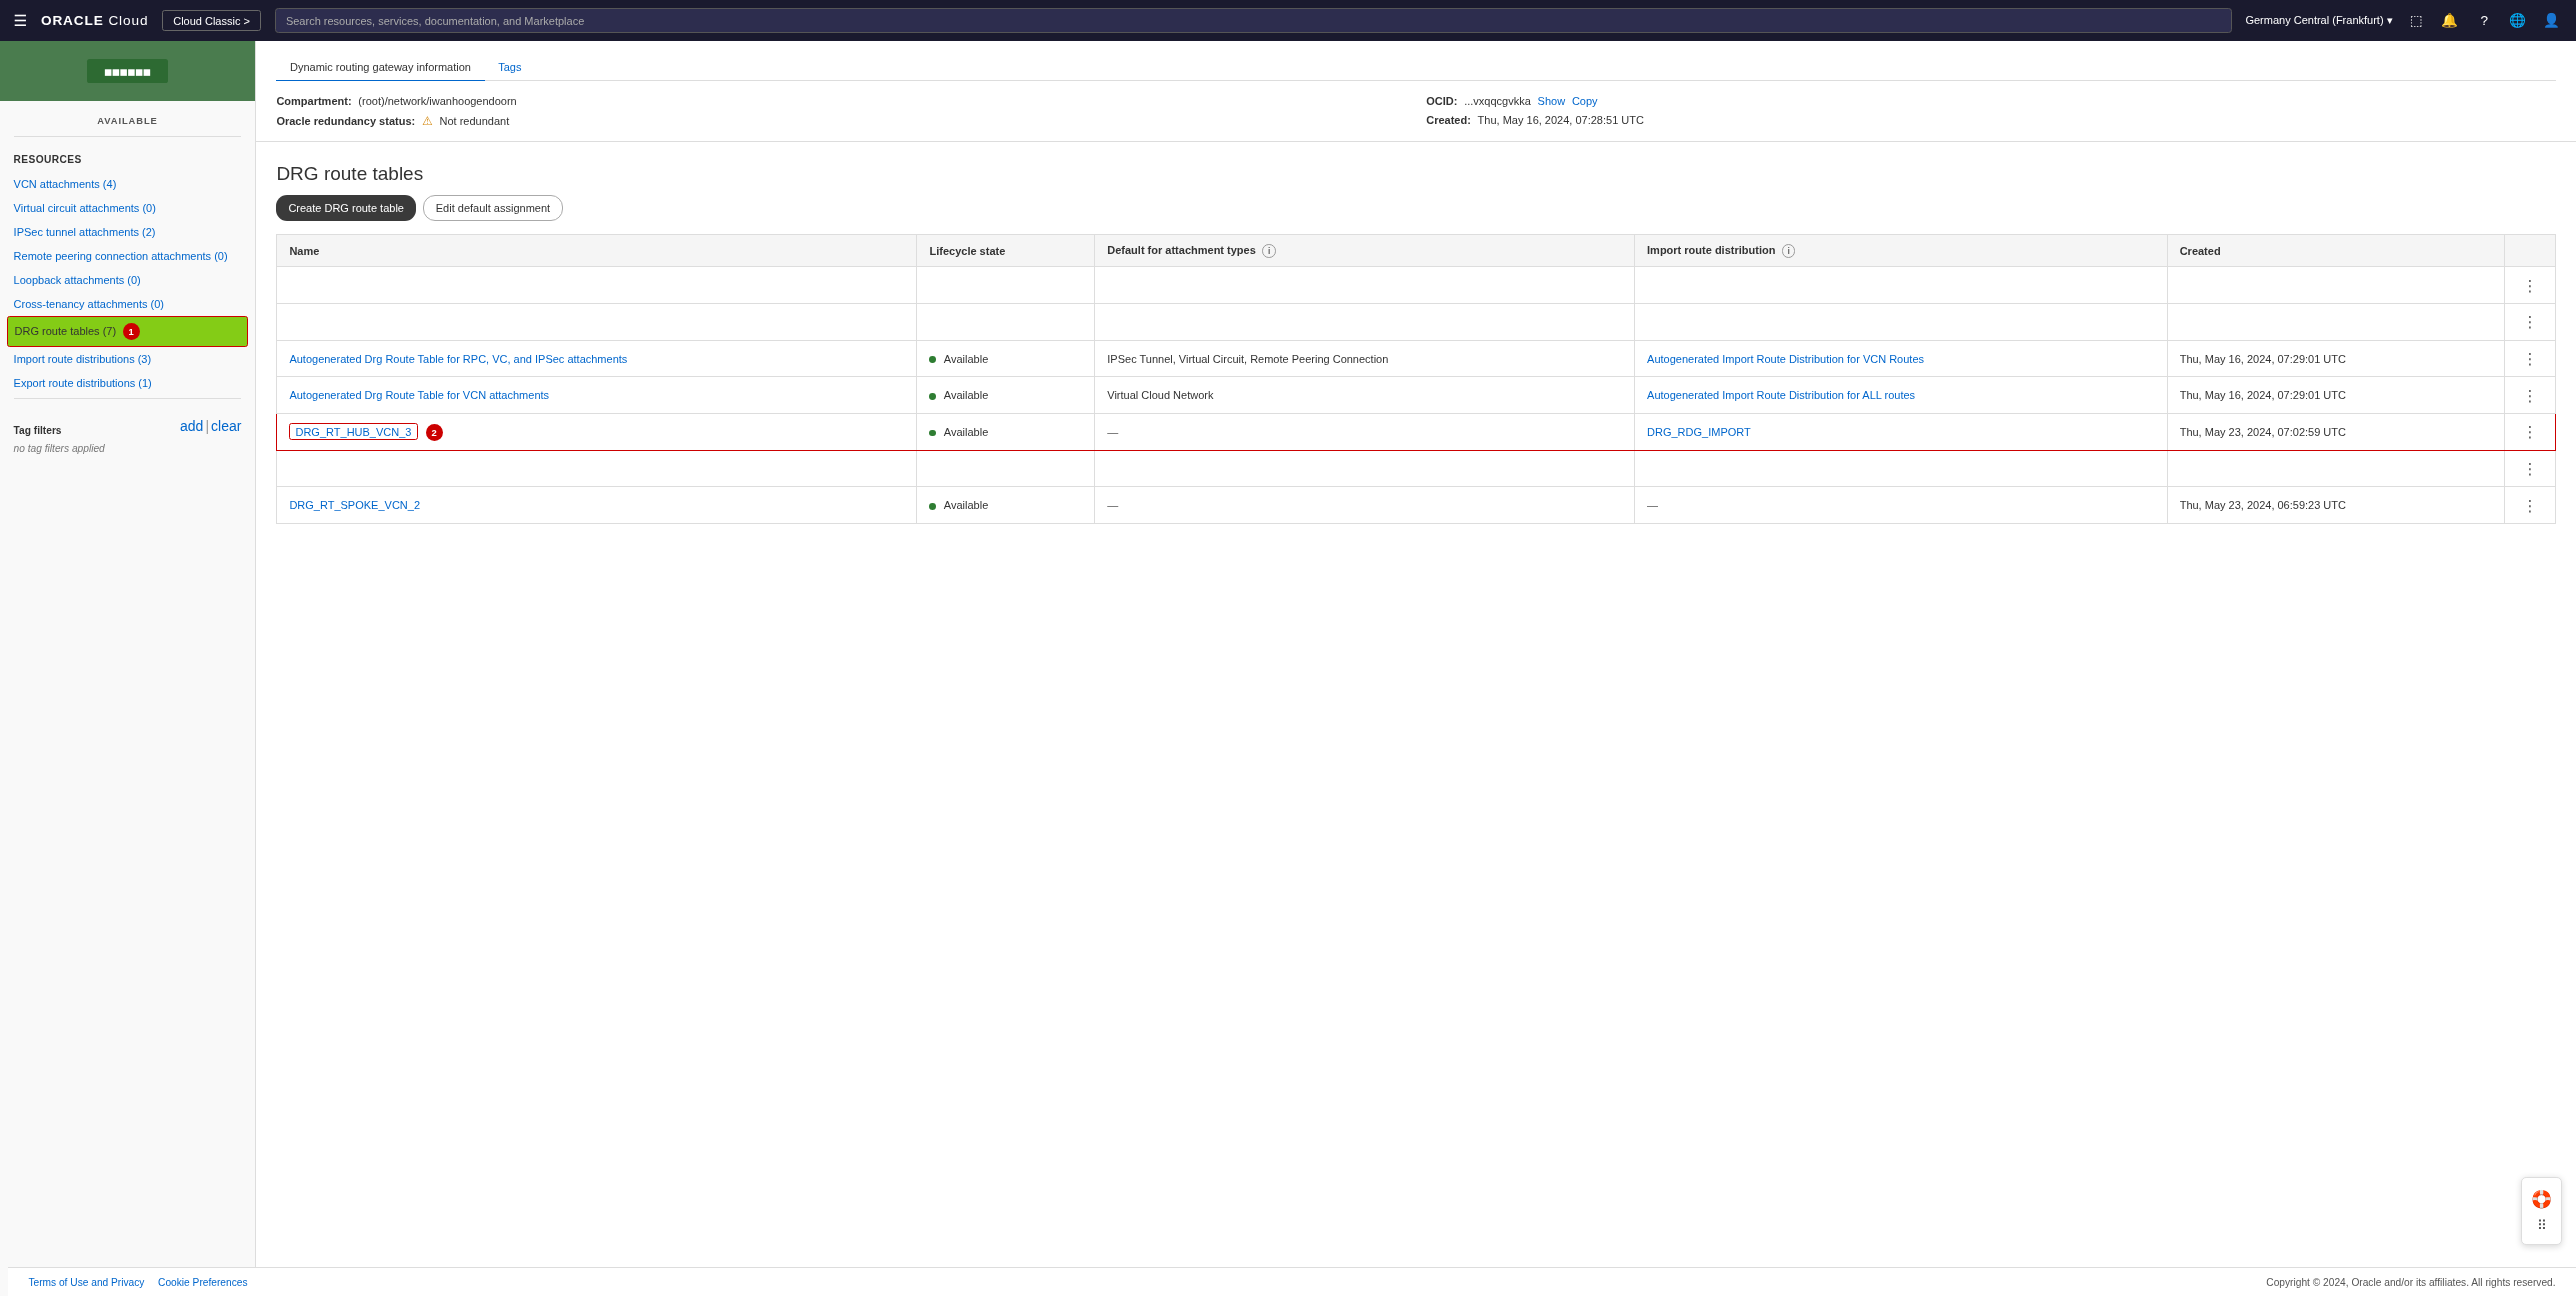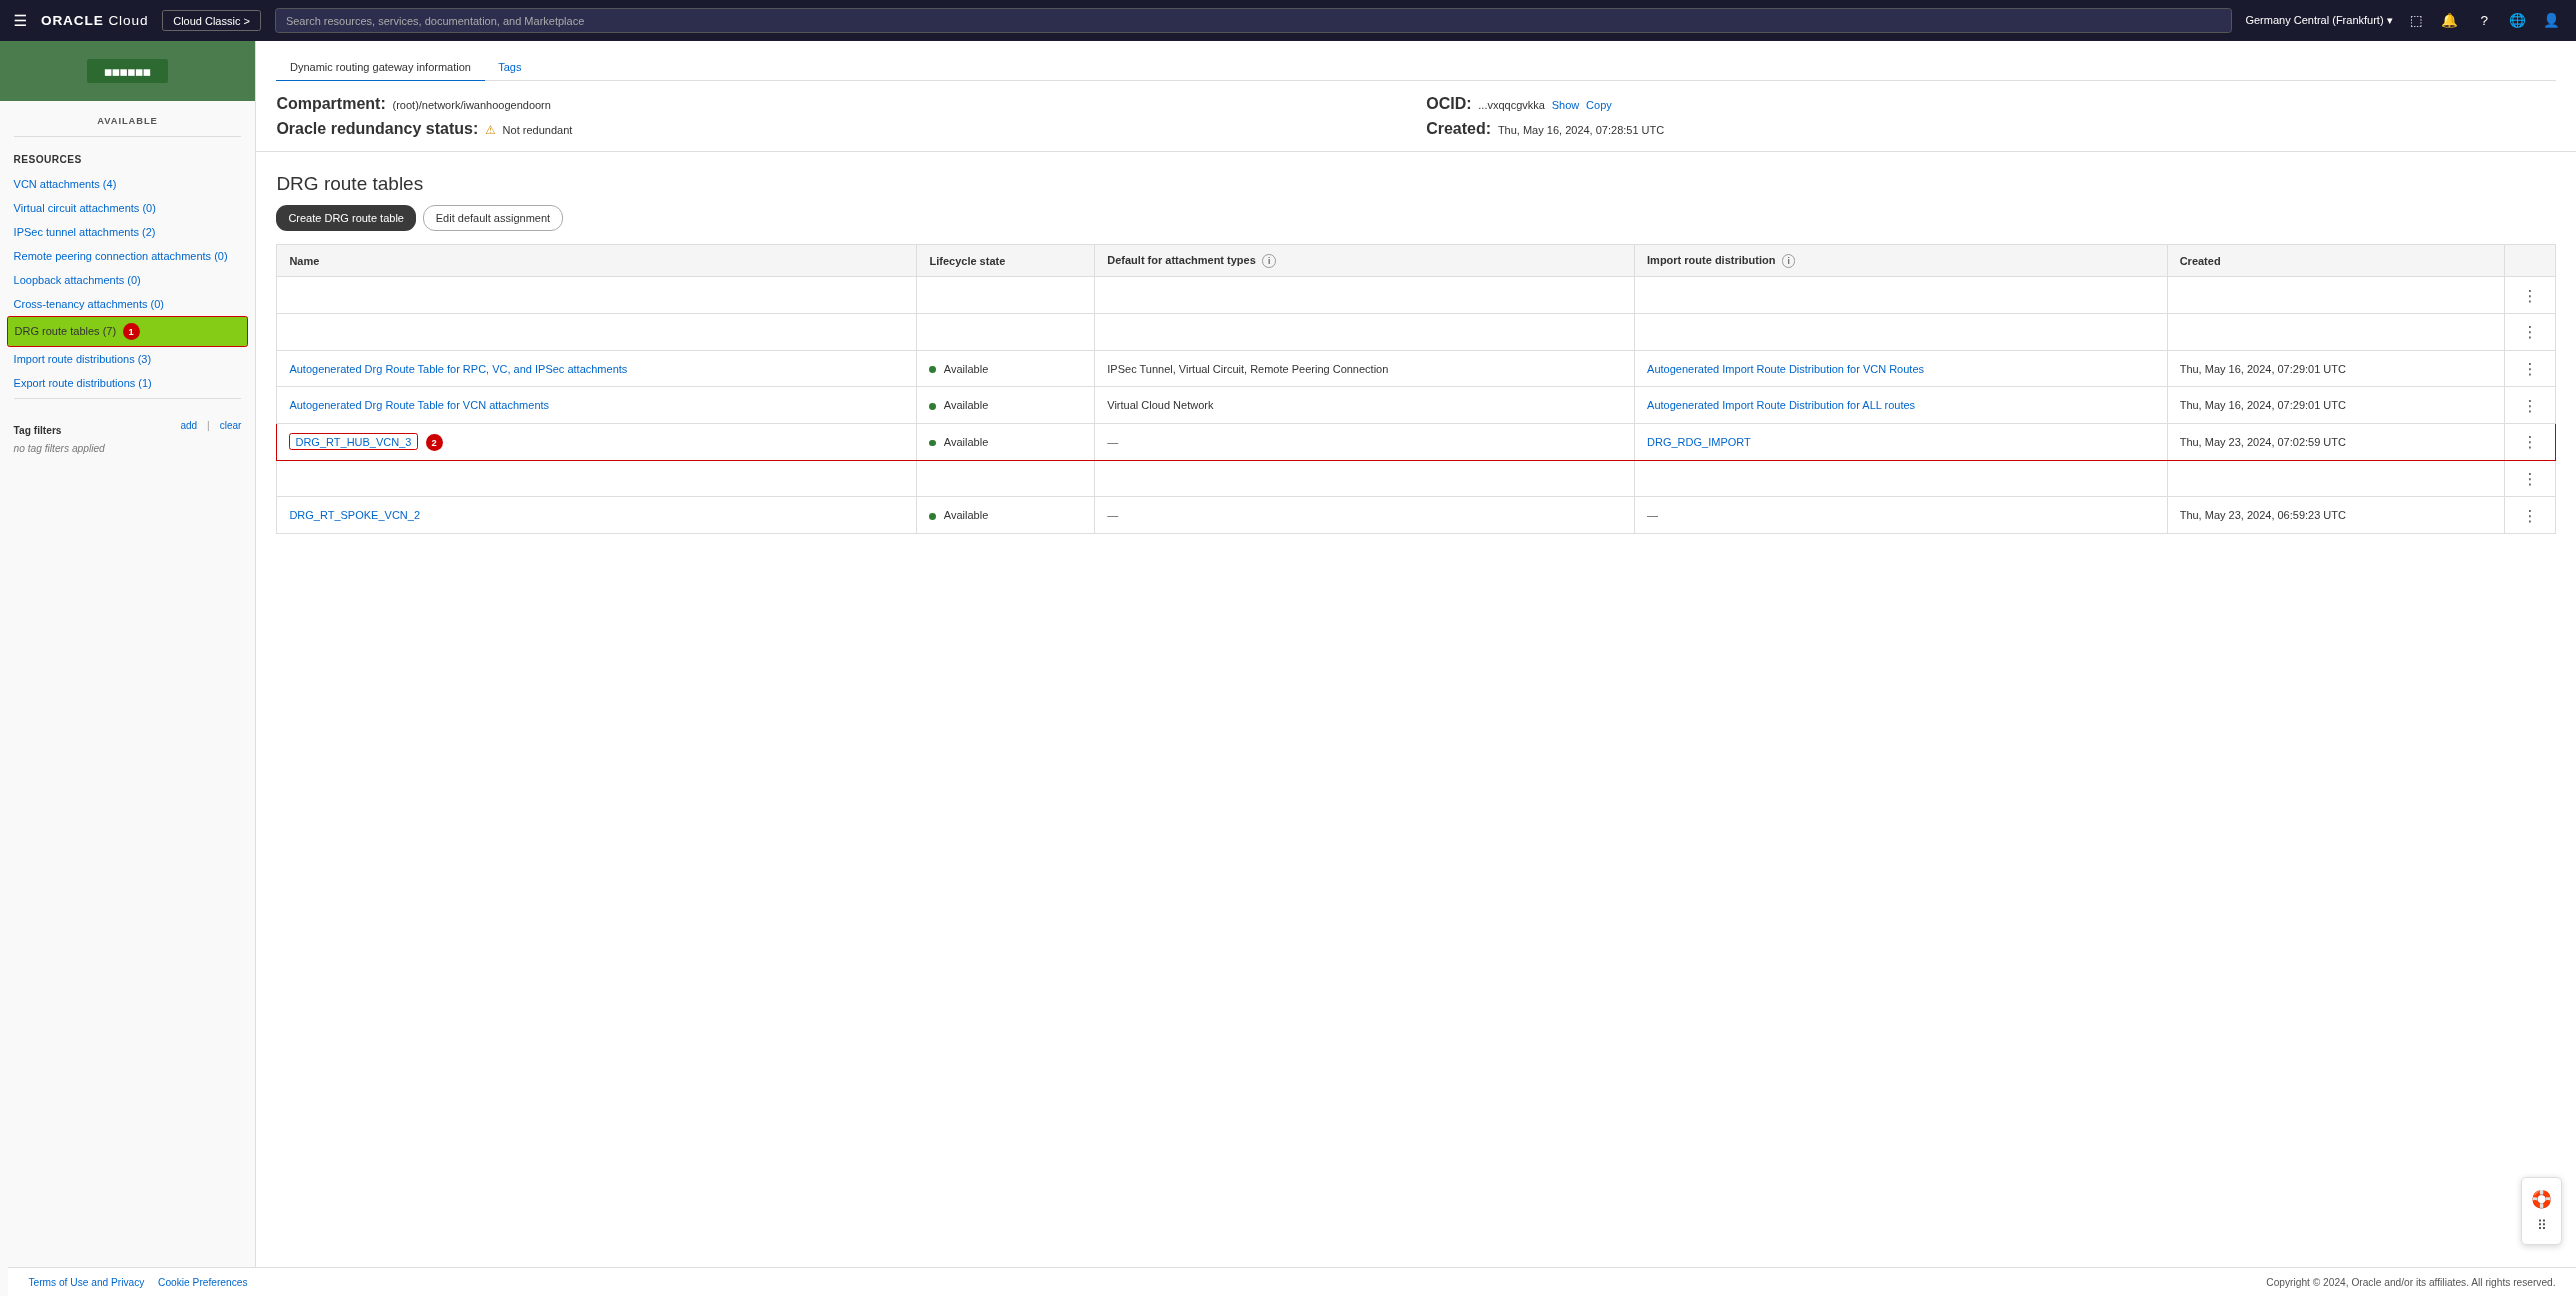--- a/index.html
+++ b/index.html
@@ -127,21 +127,21 @@
     .tag-filters-section {
       padding: 13.6px 13.6px 6.8px;
     }
     .tag-filters-header {
       display: flex;
       justify-content: space-between;
       align-items: center;
       margin-bottom: 6.8px;
     }
     .tag-filters-title { font-size: 10.2px; font-weight: 600; color: #333; margin-top: 9px; }
-    .tag-filters-actions { display: flex; gap: 10px; font-size: 10px; }
+    .tag-filters-actions { display: flex; gap: 2px; font-size: 14px; }
     .tag-action-link { color: #0066cc; cursor: pointer; text-decoration: none; }
     .tag-separator { color: #999; }
     .tag-no-filters { font-size: 10.2px; color: #777; font-style: italic; margin-top: 3.4px; }
 
     
     .main-content {
       flex: 1;
       overflow-y: auto;
       background: white;
     }
@@ -169,21 +169,21 @@
       border-bottom: 1.7px solid #0066cc;
       color: #333;
       font-weight: 500;
     }
     .info-grid {
       display: grid;
       grid-template-columns: 1fr 1fr;
       gap: 6.8px 20.4px;
     }
     .info-row { display: flex; align-items: baseline; gap: 6.8px; flex-wrap: wrap; }
-    .info-label { font-weight: 600; font-size: 16px; color: #333; white-space: nowrap; }
+    .info-label { font-weight: 600; font-size: 11px; color: #333; white-space: nowrap; }
     .info-value { font-size: 11px; color: #333; }
     .info-link { color: #0066cc; text-decoration: none; cursor: pointer; }
     .warning-icon { color: #d4860a; font-size: 12px; }
 
     
     .drg-section {
       padding: 20.4px;
     }
     .drg-title {
       font-size: 19px;

